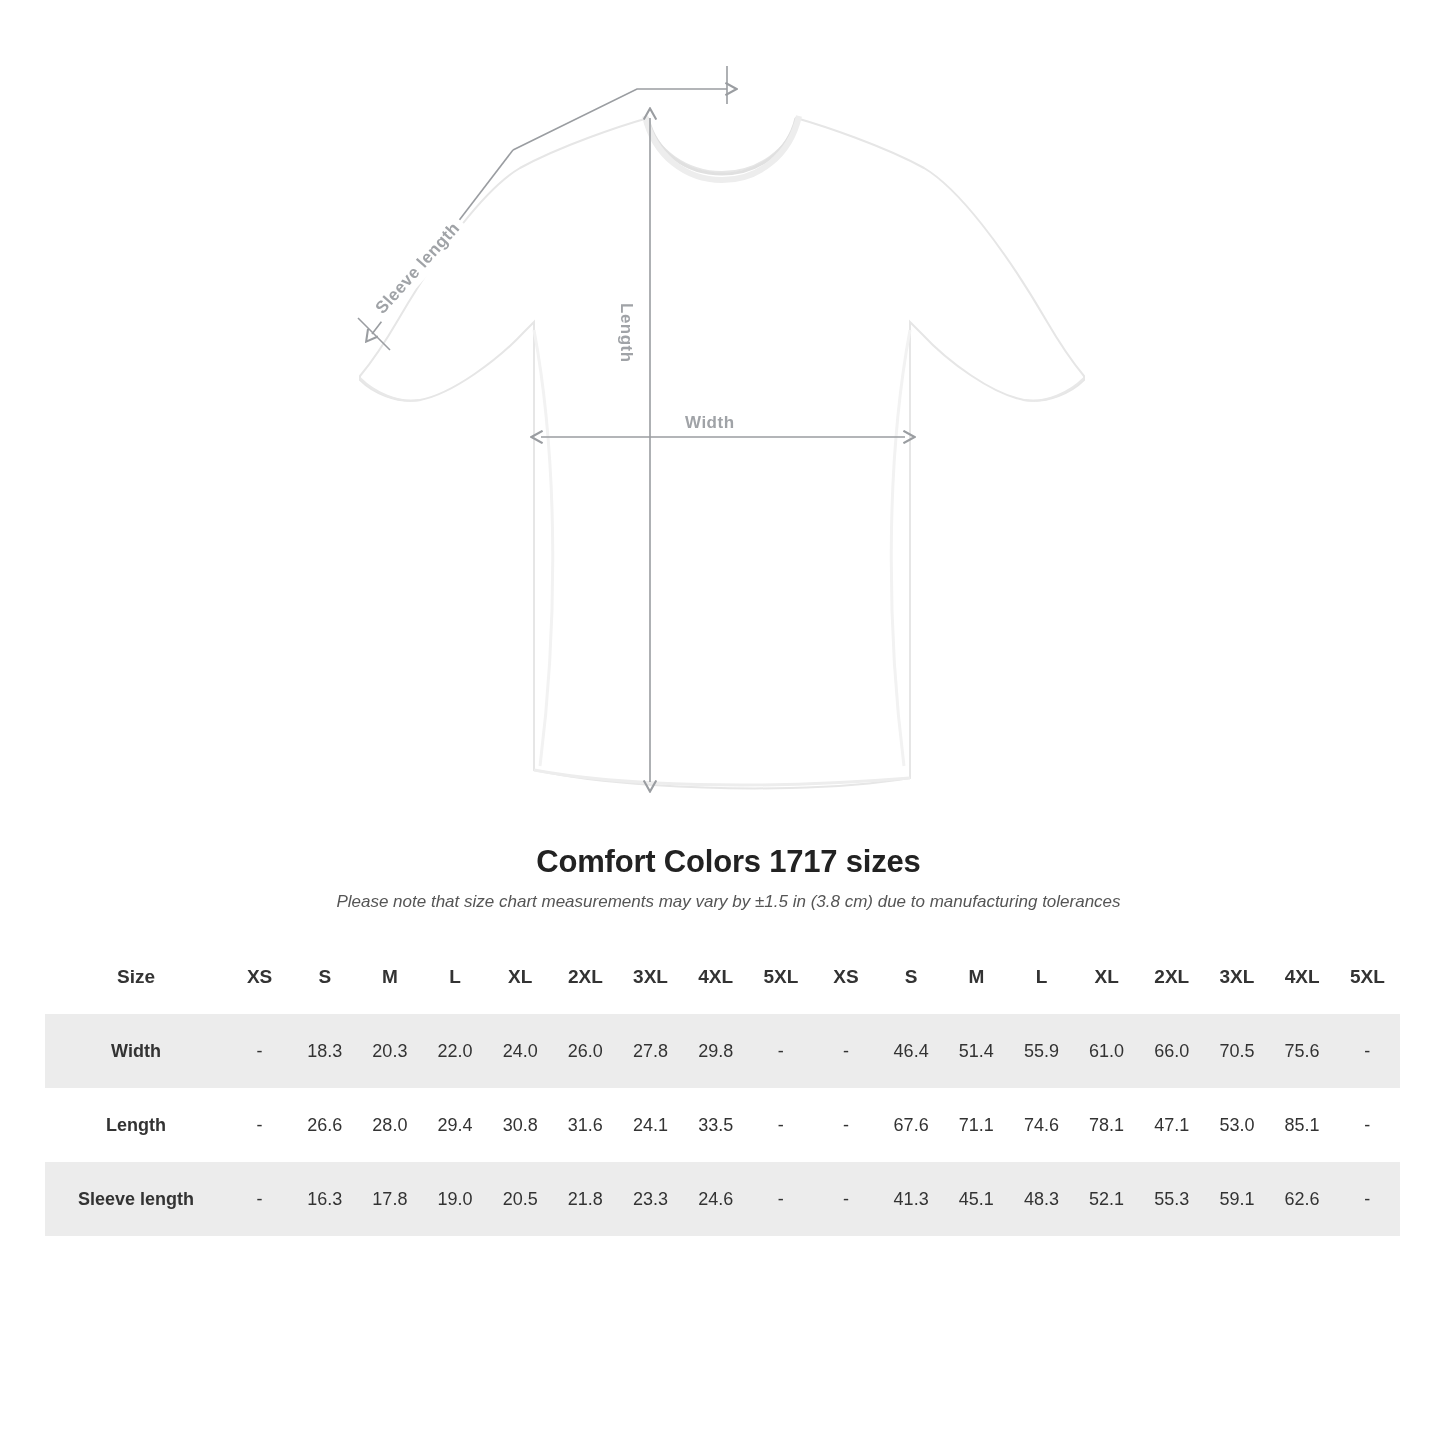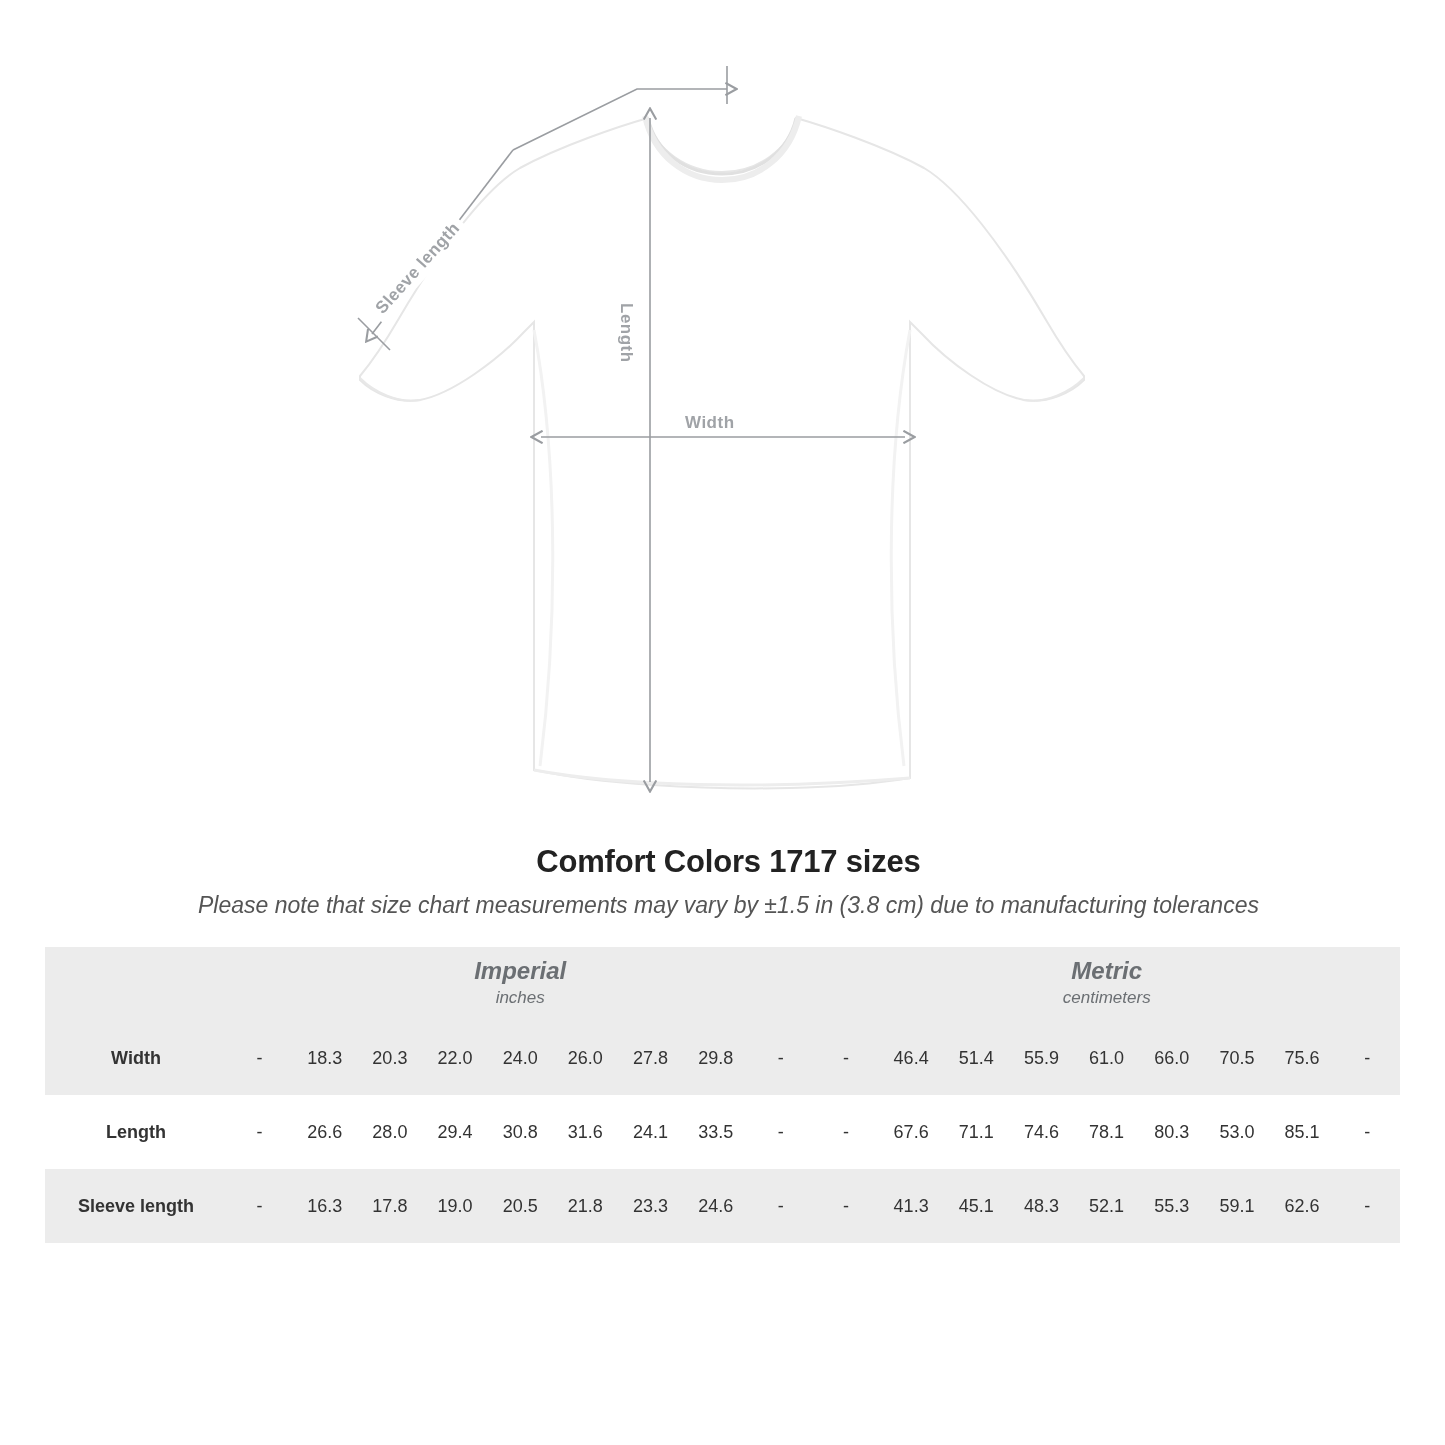--- a/index.html
+++ b/index.html
@@ -69,21 +69,21 @@
     padding-left: 12px;
   }
   .chart-title {
     font-size: 31px;
     font-weight: bold;
     color: #222222;
     letter-spacing: -0.2px;
   }
   .chart-note {
     margin-top: 12px;
-    font-size: 23px;
+    font-size: 17px;
     font-style: italic;
     color: #555555;
   }
 
   
   .table-wrap {
     margin: 28px 45px 0 45px;
     width: 1355px;
   }
   table.size-table {
@@ -211,30 +211,40 @@
     <div class="chart-title">Comfort Colors 1717 sizes</div>
     <div class="chart-note">Please note that size chart measurements may vary by ±1.5 in (3.8 cm) due to manufacturing tolerances</div>
   </div>
 
   <div class="table-wrap">
     <table class="size-table">
       <colgroup>
         <col class="col-label">
       </colgroup>
       <tbody>
-        <tr>
-          <td class="unit-head"></td>
-          <td class="unit-head" colspan="9">
-            <div class="unit-system">Imperial</div>
-            <div class="unit-sub">inches</div>
-          </td>
-          <td class="unit-head" colspan="9">
-            <div class="unit-system">Metric</div>
-            <div class="unit-sub">centimeters</div>
-          </td>
+        <tr class="head-row">
+          <td>Size</td>
+          <td>XS</td>
+          <td>S</td>
+          <td>M</td>
+          <td>L</td>
+          <td>XL</td>
+          <td>2XL</td>
+          <td>3XL</td>
+          <td>4XL</td>
+          <td>5XL</td>
+          <td>XS</td>
+          <td>S</td>
+          <td>M</td>
+          <td>L</td>
+          <td>XL</td>
+          <td>2XL</td>
+          <td>3XL</td>
+          <td>4XL</td>
+          <td>5XL</td>
         </tr>
 
         <tr class="band">
           <td class="row-head">Width</td>
           <td>-</td>
           <td>18.3</td>
           <td>20.3</td>
           <td>22.0</td>
           <td>24.0</td>
           <td>26.0</td>
@@ -261,21 +271,21 @@
           <td>30.8</td>
           <td>31.6</td>
           <td>24.1</td>
           <td>33.5</td>
           <td>-</td>
           <td>-</td>
           <td>67.6</td>
           <td>71.1</td>
           <td>74.6</td>
           <td>78.1</td>
-          <td>80.3</td>
+          <td>47.1</td>
           <td>53.0</td>
           <td>85.1</td>
           <td>-</td>
         </tr>
 
         <tr class="band">
           <td class="row-head">Sleeve length</td>
           <td>-</td>
           <td>16.3</td>
           <td>17.8</td>

